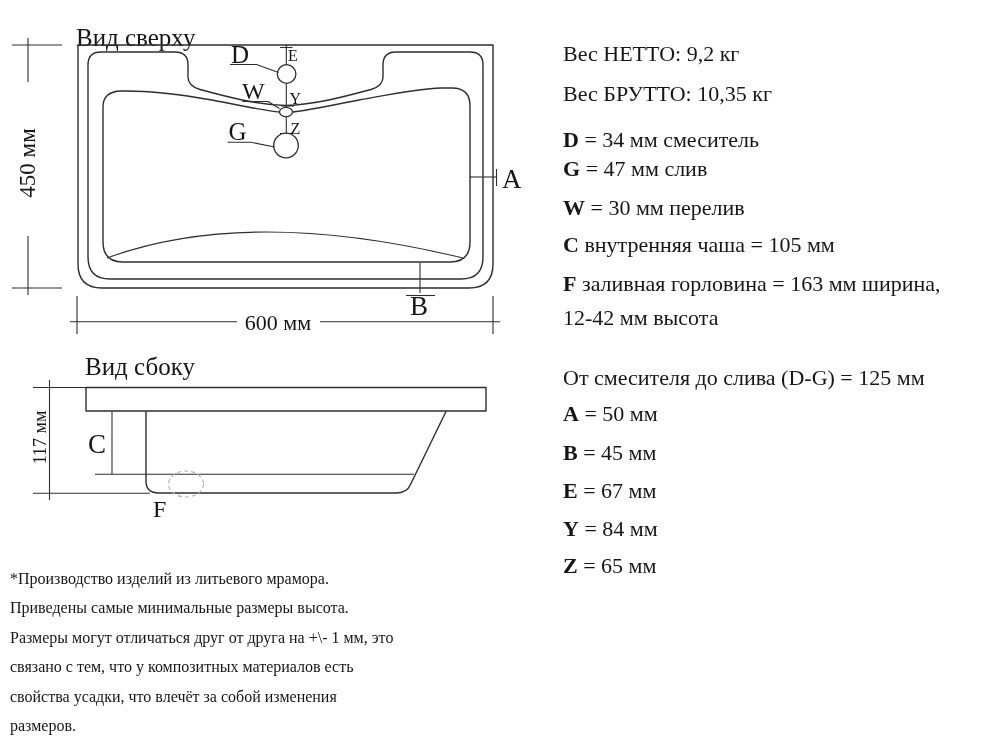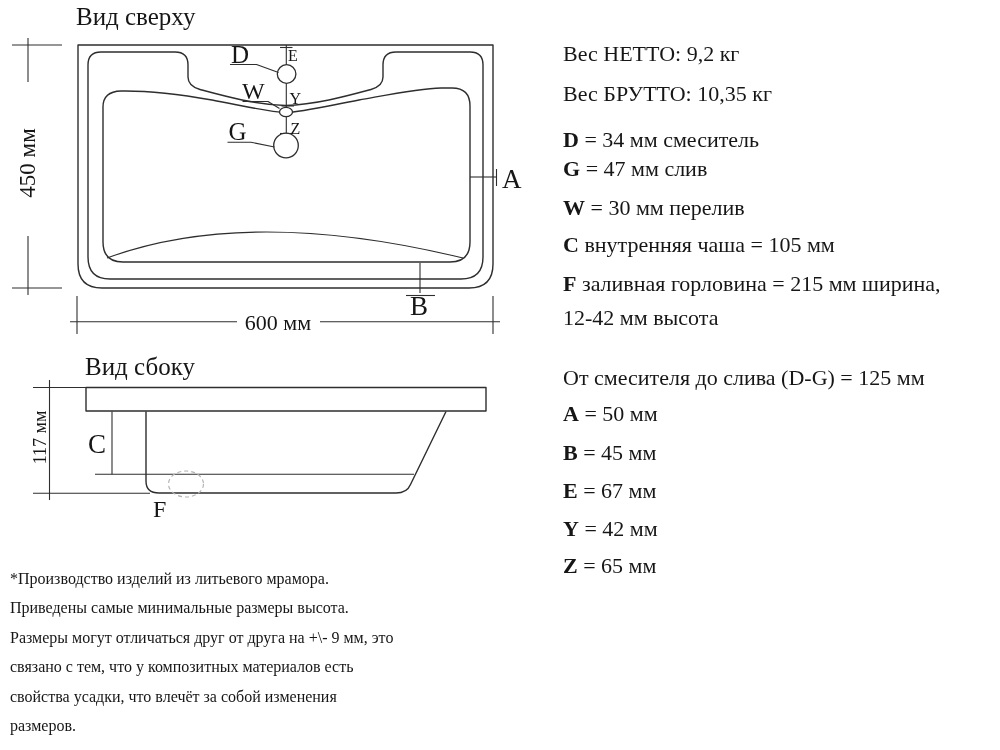--- a/index.html
+++ b/index.html
@@ -17,21 +17,21 @@
   .ln  { stroke:#2e2e2e; fill:none; stroke-width:1.4; stroke-linejoin:round; }
   .lnw { stroke:#2e2e2e; fill:#ffffff; stroke-width:1.3; }
   .thin { stroke-width:1.1; }
   .dashed { stroke:#b5b5b5; fill:none; stroke-width:1.2; stroke-dasharray:4 3; }
 </style>
 </head>
 <body>
 
 <div class="canvas">
 
-  <div class="title" style="left:76px; top:3px;">Вид сверху</div>
+  <div class="title" style="left:76px; top:24px;">Вид сверху</div>
   <div class="title" style="left:85px; top:353px;">Вид сбоку</div>
 
   <svg width="545" height="345" viewBox="0 0 545 345" style="top:0;">
     <g>
       <path class="ln" d="M78,45 H493 V264 Q493,288 469,288 H102 Q78,288 78,264 Z"></path>
       <path class="ln" d="M101,52 H175 Q188,52 188,65 V77 Q188,86 200,89.5 C226,96.5 255,104.5 285.5,105.5 C316,104.5 345,96.5 371,89.5 Q383,86 383,77 V65 Q383,52 396,52 H470 Q483,52 483,65 V257 Q483,279 461,279 H110 Q88,279 88,257 V65 Q88,52 101,52 Z"></path>
       <path class="ln" d="M103,107 Q103,91.5 121,91 C152,90.5 181,94.5 212,100 C244,106 269,112 285.5,112.5 C302,112 327,106 359,100 C390,94.5 419,88.5 441,88 L452,88 Q470,88 470,106 V242 Q470,262 450,262 H123 Q103,262 103,242 Z"></path>
       <path class="ln thin" d="M107,258 Q248,206 463,258"></path>
     </g>
 
@@ -112,32 +112,32 @@
     </g>
   </svg>
 
   <div>
     <div class="spec-line" style="top:43px;"><b></b><span>Вес НЕТТО: 9,2 кг</span></div>
     <div class="spec-line" style="top:83px;"><b></b><span>Вес БРУТТО: 10,35 кг</span></div>
     <div class="spec-line" style="top:129px;"><b>D</b><span> = 34 мм смеситель</span></div>
     <div class="spec-line" style="top:158px;"><b>G</b><span> = 47 мм слив</span></div>
     <div class="spec-line" style="top:197px;"><b>W</b><span> = 30 мм перелив</span></div>
     <div class="spec-line" style="top:234px;"><b>C</b><span> внутренняя чаша = 105 мм</span></div>
-    <div class="spec-line" style="top:273px;"><b>F</b><span> заливная горловина = 215 мм ширина,</span></div>
+    <div class="spec-line" style="top:273px;"><b>F</b><span> заливная горловина = 163 мм ширина,</span></div>
     <div class="spec-line" style="top:307px;"><b></b><span>12-42 мм высота</span></div>
     <div class="spec-line" style="top:367px;"><b></b><span>От смесителя до слива (D-G) = 125 мм</span></div>
     <div class="spec-line" style="top:403px;"><b>A</b><span> = 50 мм</span></div>
     <div class="spec-line" style="top:442px;"><b>B</b><span> = 45 мм</span></div>
     <div class="spec-line" style="top:480px;"><b>E</b><span> = 67 мм</span></div>
-    <div class="spec-line" style="top:518px;"><b>Y</b><span> = 42 мм</span></div>
+    <div class="spec-line" style="top:518px;"><b>Y</b><span> = 84 мм</span></div>
     <div class="spec-line" style="top:555px;"><b>Z</b><span> = 65 мм</span></div>
   </div>
 
   <div class="footnote">
     <div>*Производство изделий из литьевого мрамора.</div>
     <div>Приведены самые минимальные размеры высота.</div>
-    <div>Размеры могут отличаться друг от друга на +\- 9 мм, это</div>
+    <div>Размеры могут отличаться друг от друга на +\- 1 мм, это</div>
     <div>связано с тем, что у композитных материалов есть</div>
     <div>свойства усадки, что влечёт за собой изменения</div>
     <div>размеров.</div>
   </div>
 
 </div>
 
 </body></html>

